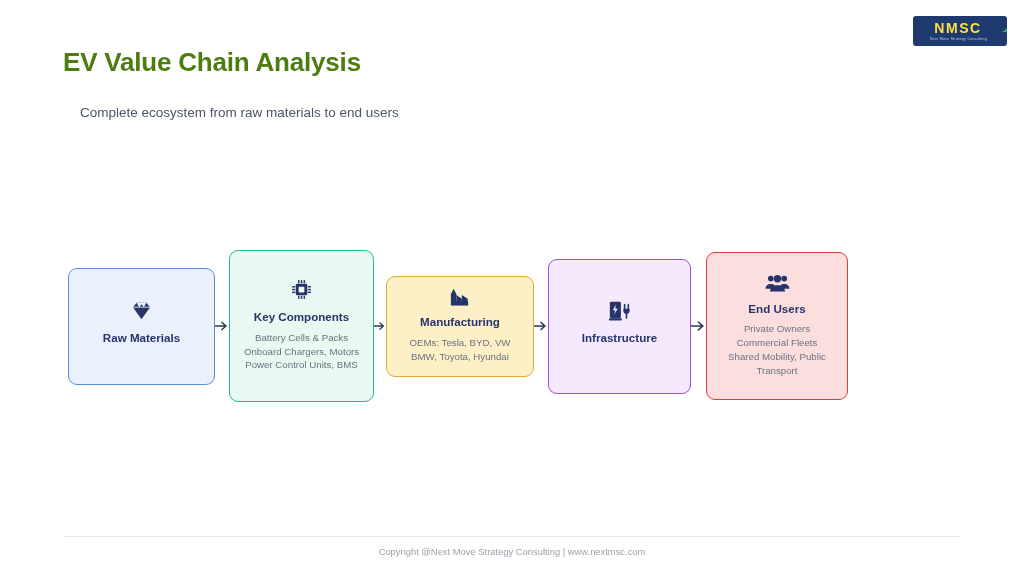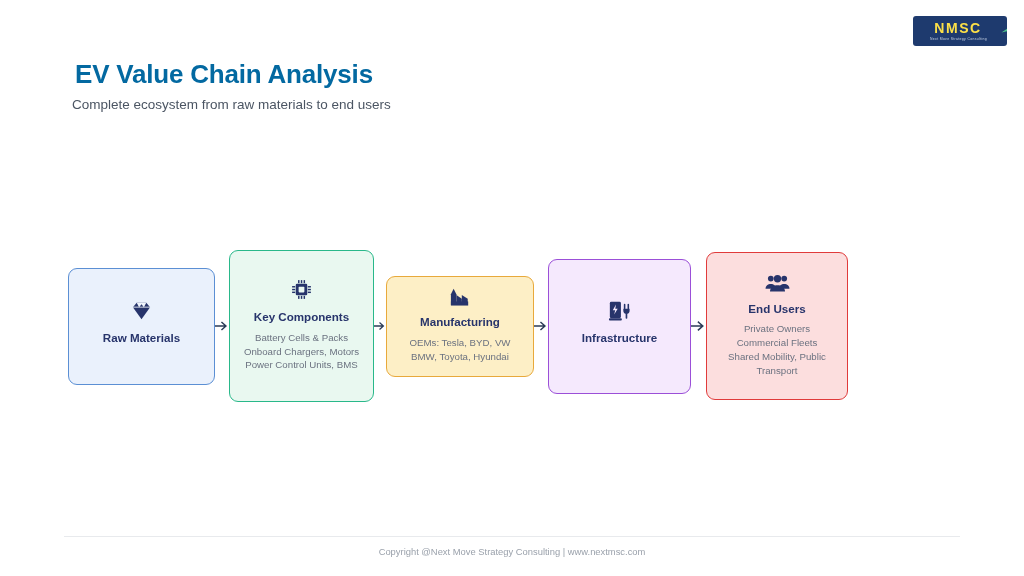--- a/index.html
+++ b/index.html
@@ -60,31 +60,31 @@
   }
   .logo-arrow svg { display: block; }
 
   
   .page-title {
     position: absolute;
     left: 63px;
     top: 47px;
     font-size: 26px;
     font-weight: bold;
-    color: #0369a1;
+    color: #4d7c0f;
     letter-spacing: -0.2px;
-    margin: 12px;
+    margin: 0;
   }
   .page-subtitle {
     position: absolute;
     left: 64px;
     top: 89px;
     font-size: 13.5px;
     color: #4b5563;
-    margin: 8px;
+    margin: 16px;
   }
 
   
   .flow {
     position: absolute;
     left: 68px;
     top: 246px;
     width: 768px;
     height: 160px;
     display: flex;

